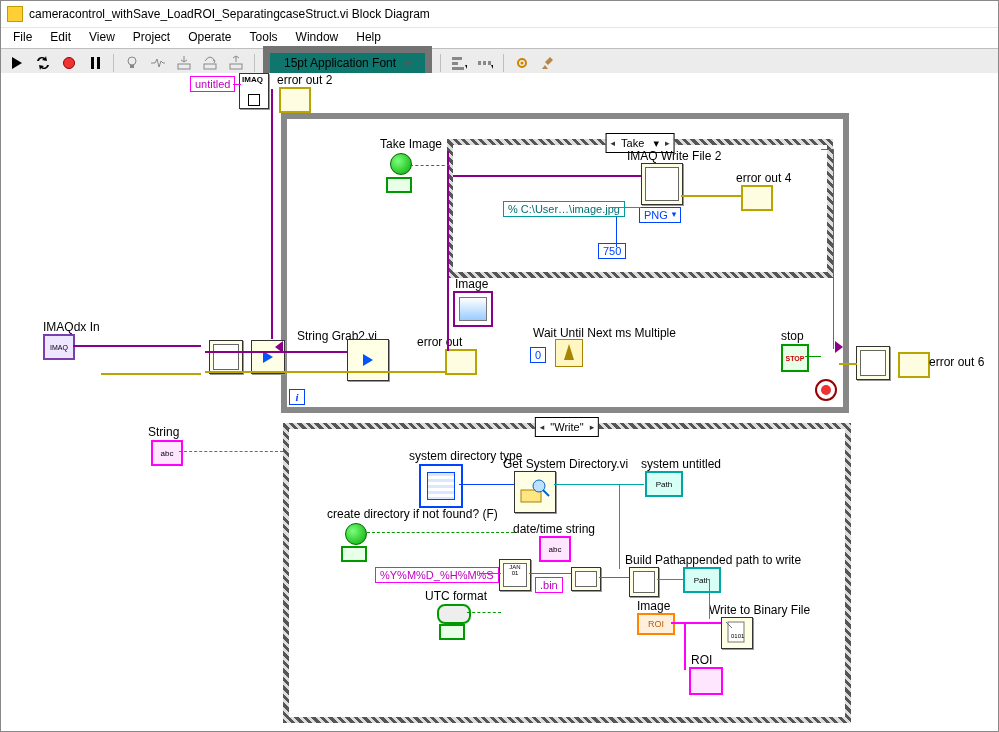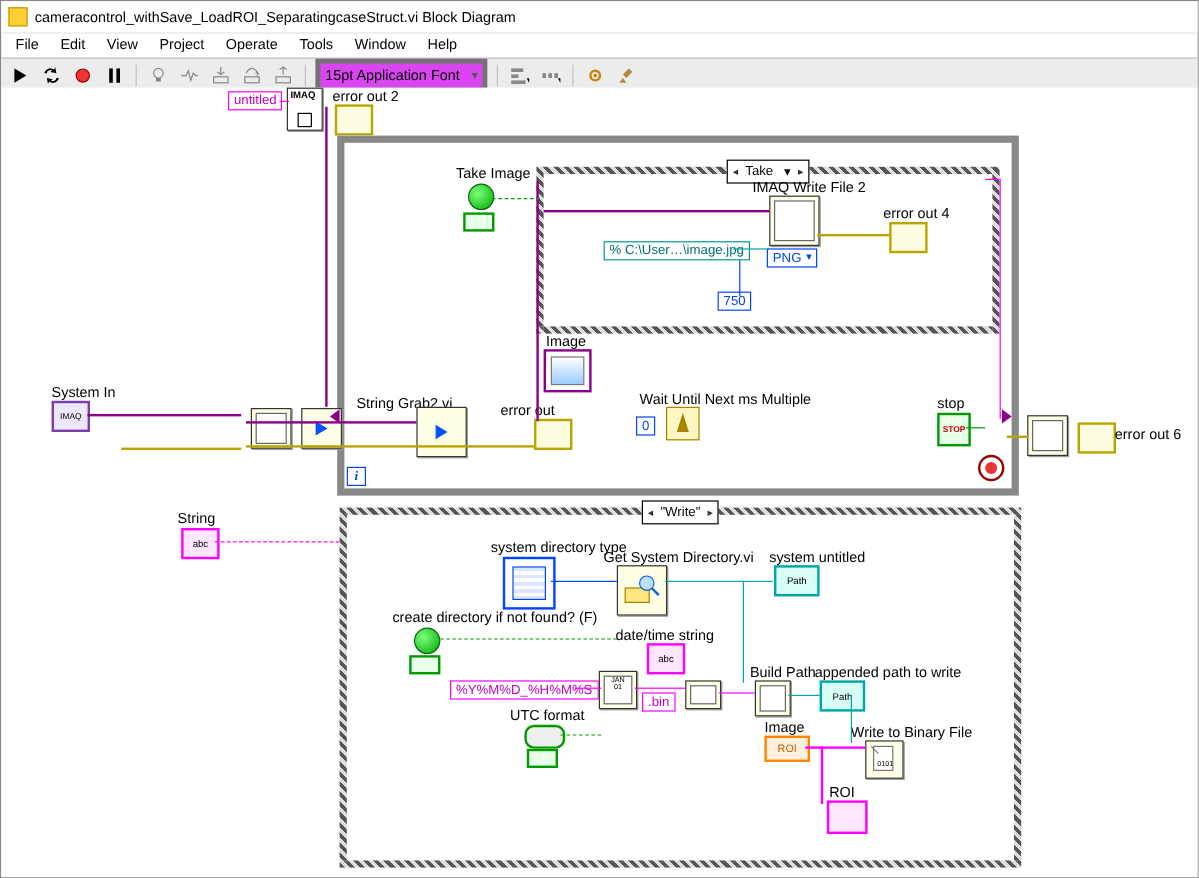--- a/index.html
+++ b/index.html
@@ -4,21 +4,21 @@
 <style>
   html,body{margin:0;padding:0;font-family:"Segoe UI",Tahoma,sans-serif;font-size:12px;background:#fff;color:#000}
   .window{width:999px;height:732px;border:1px solid #888;box-sizing:border-box;position:relative;background:#fff;overflow:hidden}
   .titlebar{height:22px;background:#fff;display:flex;align-items:center;padding:2px 6px;border-bottom:1px solid #e5e5e5}
   .titlebar .ico{width:14px;height:14px;background:#ffcf33;border:1px solid #c49a00;margin-right:6px}
   .menubar{height:20px;display:flex;align-items:flex-start;padding:0 4px;gap:2px}
   .menubar span{padding:2px 8px;cursor:default}
   .toolbar{height:28px;border-top:1px solid #bfbfbf;border-bottom:1px solid #bfbfbf;background:#ececec;display:flex;align-items:center;padding:0 6px;gap:6px}
   .tb-btn{width:18px;height:18px;display:flex;align-items:center;justify-content:center;border:1px solid transparent;border-radius:3px}
   .tb-sep{width:1px;height:18px;background:#bfbfbf;margin:0 2px}
-  .tb-combo{height:20px;border:4px solid #737373;background:#d946ef;display:flex;align-items:center;padding:0 4px;gap:4px;font-size:12px}
+  .tb-combo{height:20px;border:7px solid #737373;background:#0f766e;display:flex;align-items:center;padding:0 14px;gap:4px;font-size:12px}
   .tb-combo::after{content:"▾";margin-left:6px;font-size:10px;color:#555}
   
   .arrow-run{width:0;height:0;border-top:6px solid transparent;border-bottom:6px solid transparent;border-left:10px solid #000}
   
   .pause{display:flex;gap:3px}
   .pause div{width:3px;height:12px;background:#000}
   
   .canvas{position:absolute;left:0;top:72px;right:0;bottom:0;background:#fff}
   
   .lbl{position:absolute;font-size:12px;color:#000;white-space:nowrap}
@@ -180,21 +180,21 @@
   <div class="canvas">
 
     <div class="const pink" style="left:189px;top:3px">untitled</div>
     <div class="node" style="left:238px;top:0;width:28px;height:34px;background:#fff">
       <div style="position:absolute;top:1px;left:2px;font-size:8px;font-weight:bold">IMAQ</div>
       <div style="position:absolute;bottom:2px;left:8px;width:10px;height:10px;border:1px solid #000"></div>
     </div>
     <div class="lbl" style="left:276px;top:0">error out 2</div>
     <div class="term err" style="left:278px;top:14px"></div>
 
-    <div class="lbl" style="left:42px;top:247px">System In</div>
+    <div class="lbl" style="left:42px;top:247px">IMAQdx In</div>
     <div class="term ref" style="left:42px;top:261px;border-color:#7a3fae;background:#efe6ff;font-size:7px">IMAQ</div>
 
     <div class="wire h purple thick" style="left:72px;top:272px;width:128px"></div>
     <div class="wire h yellow" style="left:100px;top:300px;width:100px"></div>
 
     <div class="node" style="left:855px;top:273px">
         <div class="inner"></div>
       </div>
     <div class="term err" style="left:897px;top:279px"></div>
     <div class="lbl" style="left:928px;top:282px">error out 6</div>

